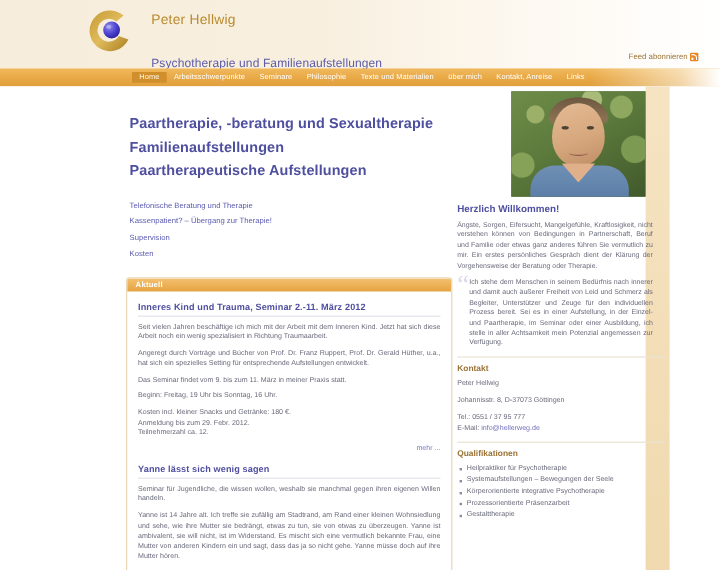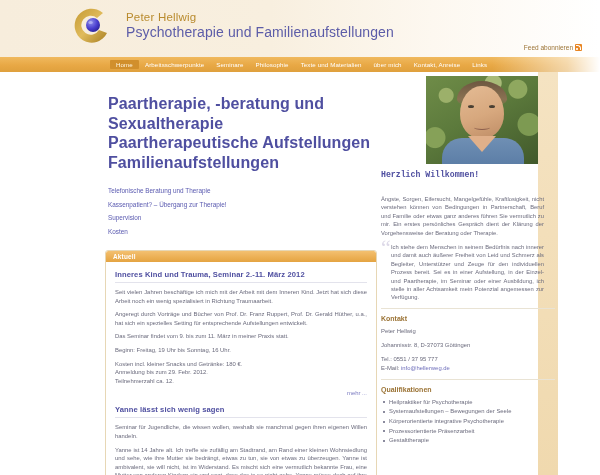--- a/index.html
+++ b/index.html
@@ -45,24 +45,25 @@
     left: 126px;
     top: 10px;
   }
   .brand-name {
     font-size: 11.5px;
     color: #b98b2e;
     letter-spacing: .2px;
     line-height: 15px;
   }
   .brand-sub {
-    font-size: 14px;
+    font-size: 10px;
     color: #5c5ca8;
     letter-spacing: .1px;
     line-height: 15px;
+    margin-top: 21px;
   }
   .feed {
     position: absolute;
     right: 18px;
     top: 44px;
     font-size: 6.5px;
     color: #9b7335;
     display: flex;
     align-items: center;
     gap: 2px;
@@ -157,21 +158,21 @@
     width: 20px;
     height: 403px;
     background: linear-gradient(to bottom, #f5e3c2 0%, #f0d9ae 100%);
   }
 
   
   .hero {
     padding: 22px 0 0 3px;
   }
   .hero-line {
-    font-size: 16px;
+    font-size: 12px;
     font-weight: bold;
     color: #4f4fa0;
     line-height: 19.5px;
     letter-spacing: .1px;
     cursor: pointer;
   }
   .sublinks {
     margin-top: 12px;
     padding-left: 3px;
   }
@@ -315,22 +316,21 @@
     clip-path: polygon(50% 100%, 0 0, 100% 0);
   }
 
   .welcome {
     padding: 6px 14px 0 3px;
   }
   .welcome-title {
     font-size: 8.2px;
     font-weight: bold;
     color: #4f4fa0;
-    margin-bottom: 16px;
-    font-family: Liberation Mono, monospace;
+    margin-bottom: 5px;
   }
   .welcome p {
     margin: 0 0 6px 0;
     font-size: 5.8px;
     line-height: 8.4px;
     color: #6b6b7d;
     text-align: justify;
   }
   .quote-block {
     position: relative;
@@ -440,22 +440,22 @@
     </div>
 
   <div class="content">
 
     <div class="right-rail"></div>
 
     <div class="left-col">
 
       <div class="hero" id="hero-lines">
           <div class="hero-line">Paartherapie, -beratung und Sexualtherapie</div>
+          <div class="hero-line">Familienaufstellungen</div>
           <div class="hero-line">Paartherapeutische Aufstellungen</div>
-          <div class="hero-line">Familienaufstellungen</div>
         </div>
 
       <div class="sublinks" id="hero-sublinks">
           <div class="sublink">Telefonische Beratung und Therapie</div>
           <div class="sublink">Kassenpatient? – Übergang zur Therapie!</div>
           <div class="sublink">Supervision</div>
           <div class="sublink">Kosten</div>
         </div>
 
       <div class="panel">

